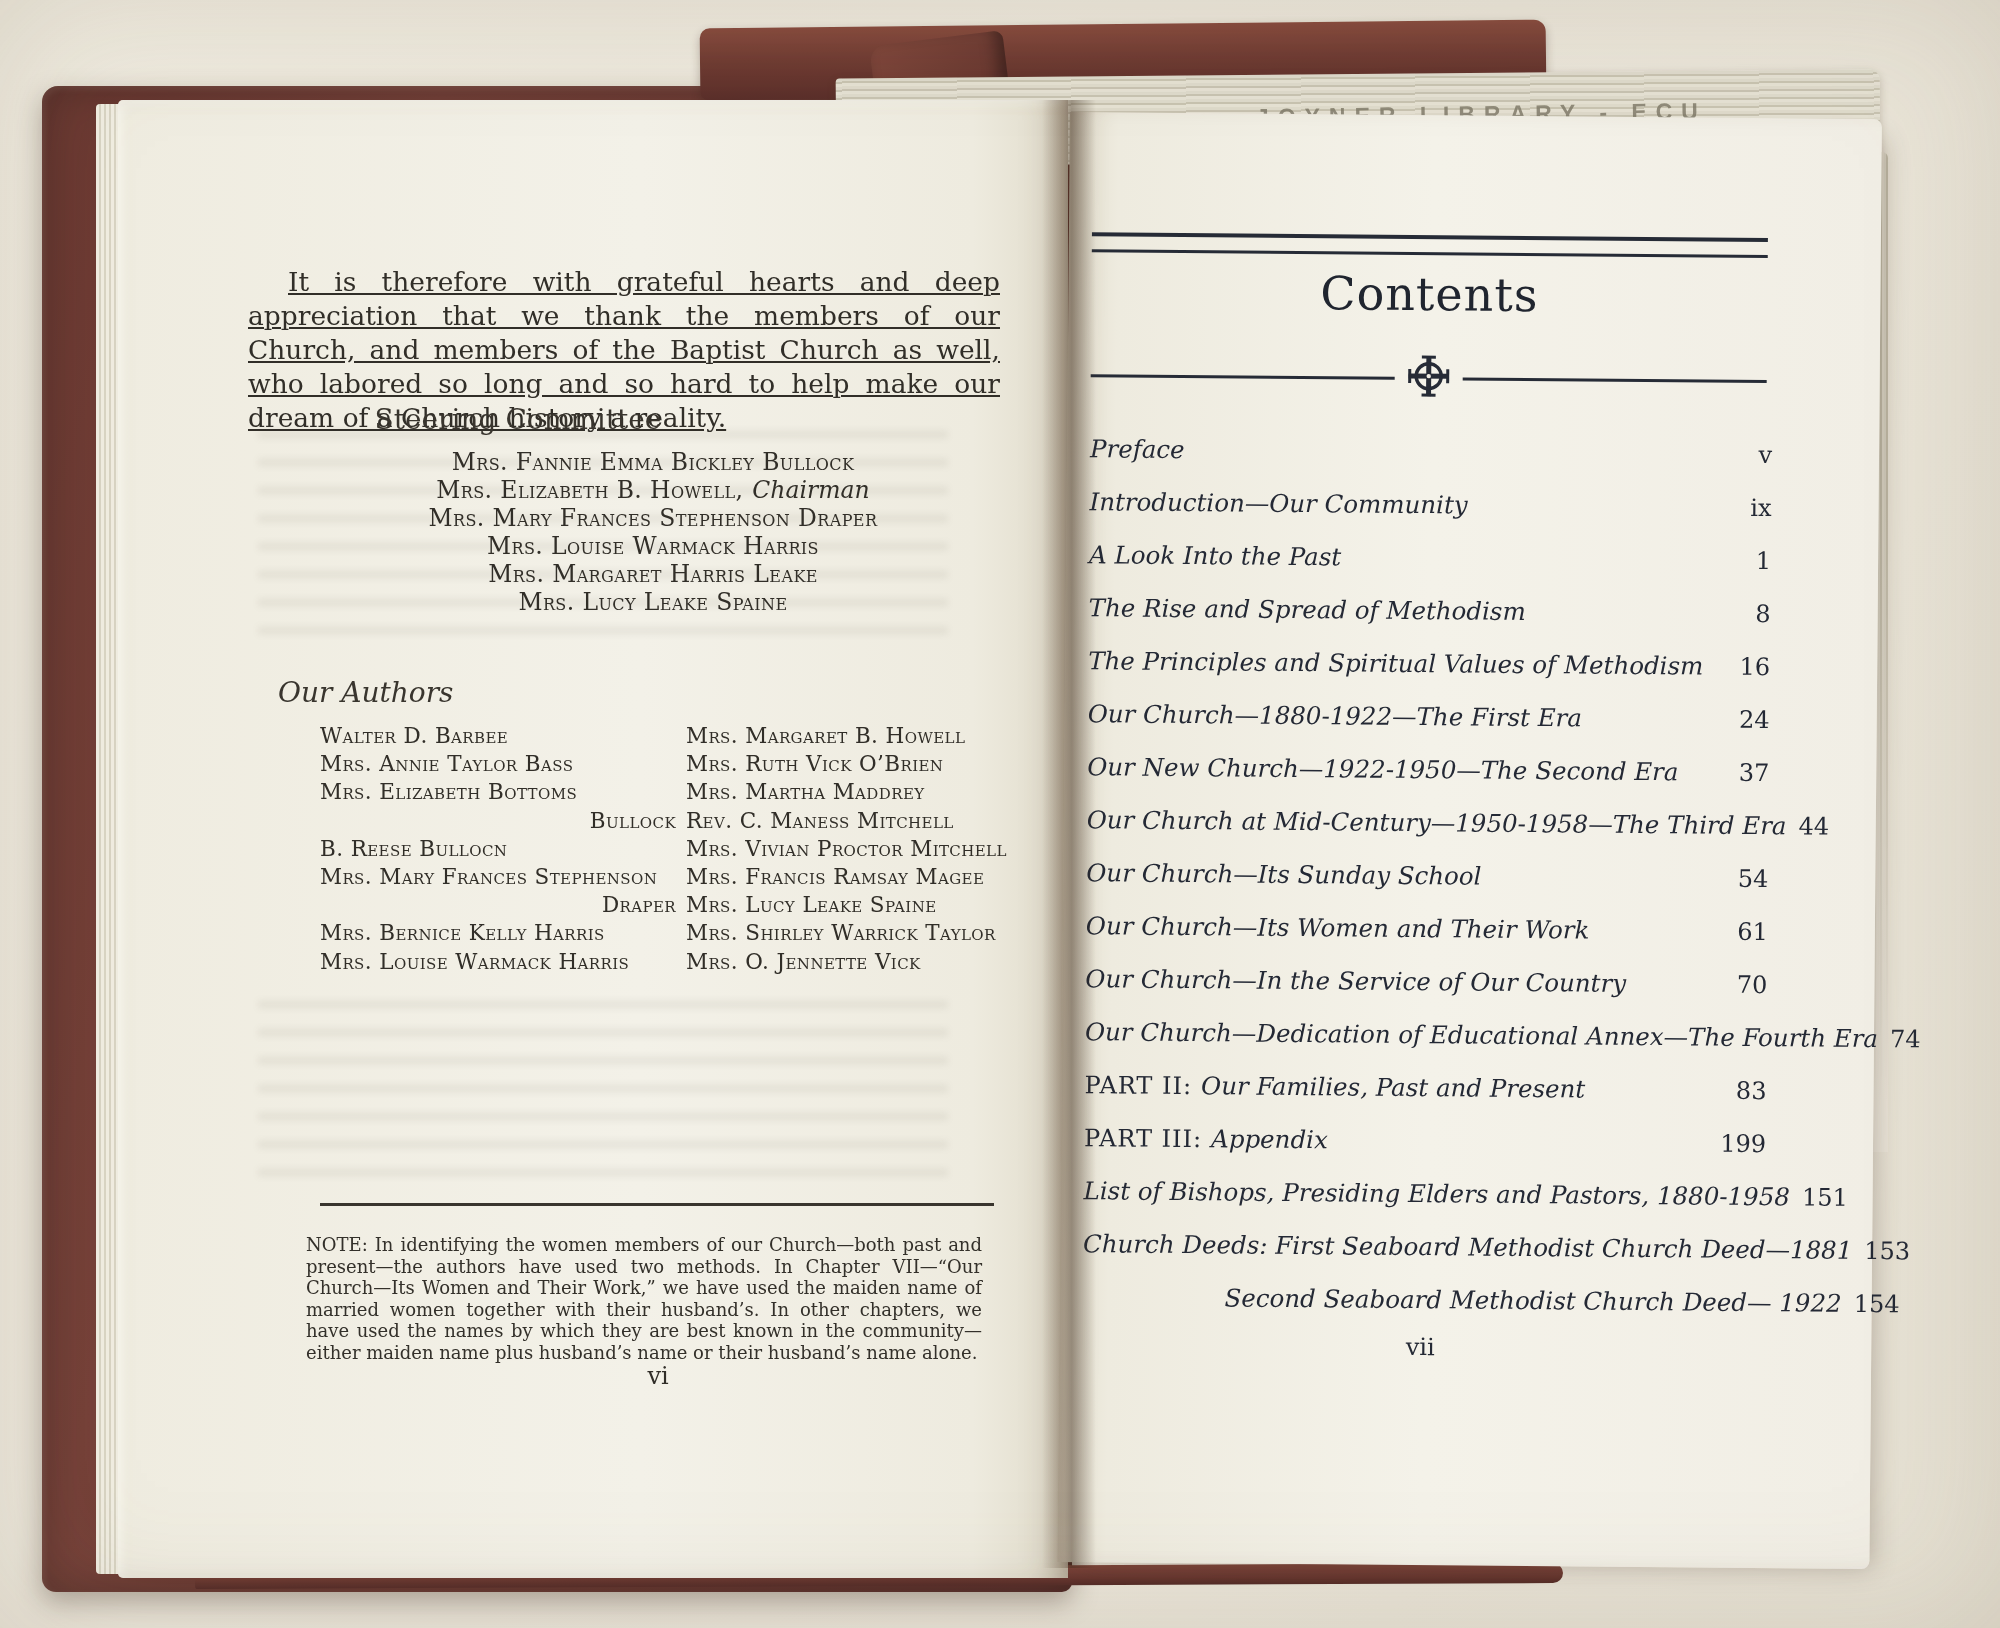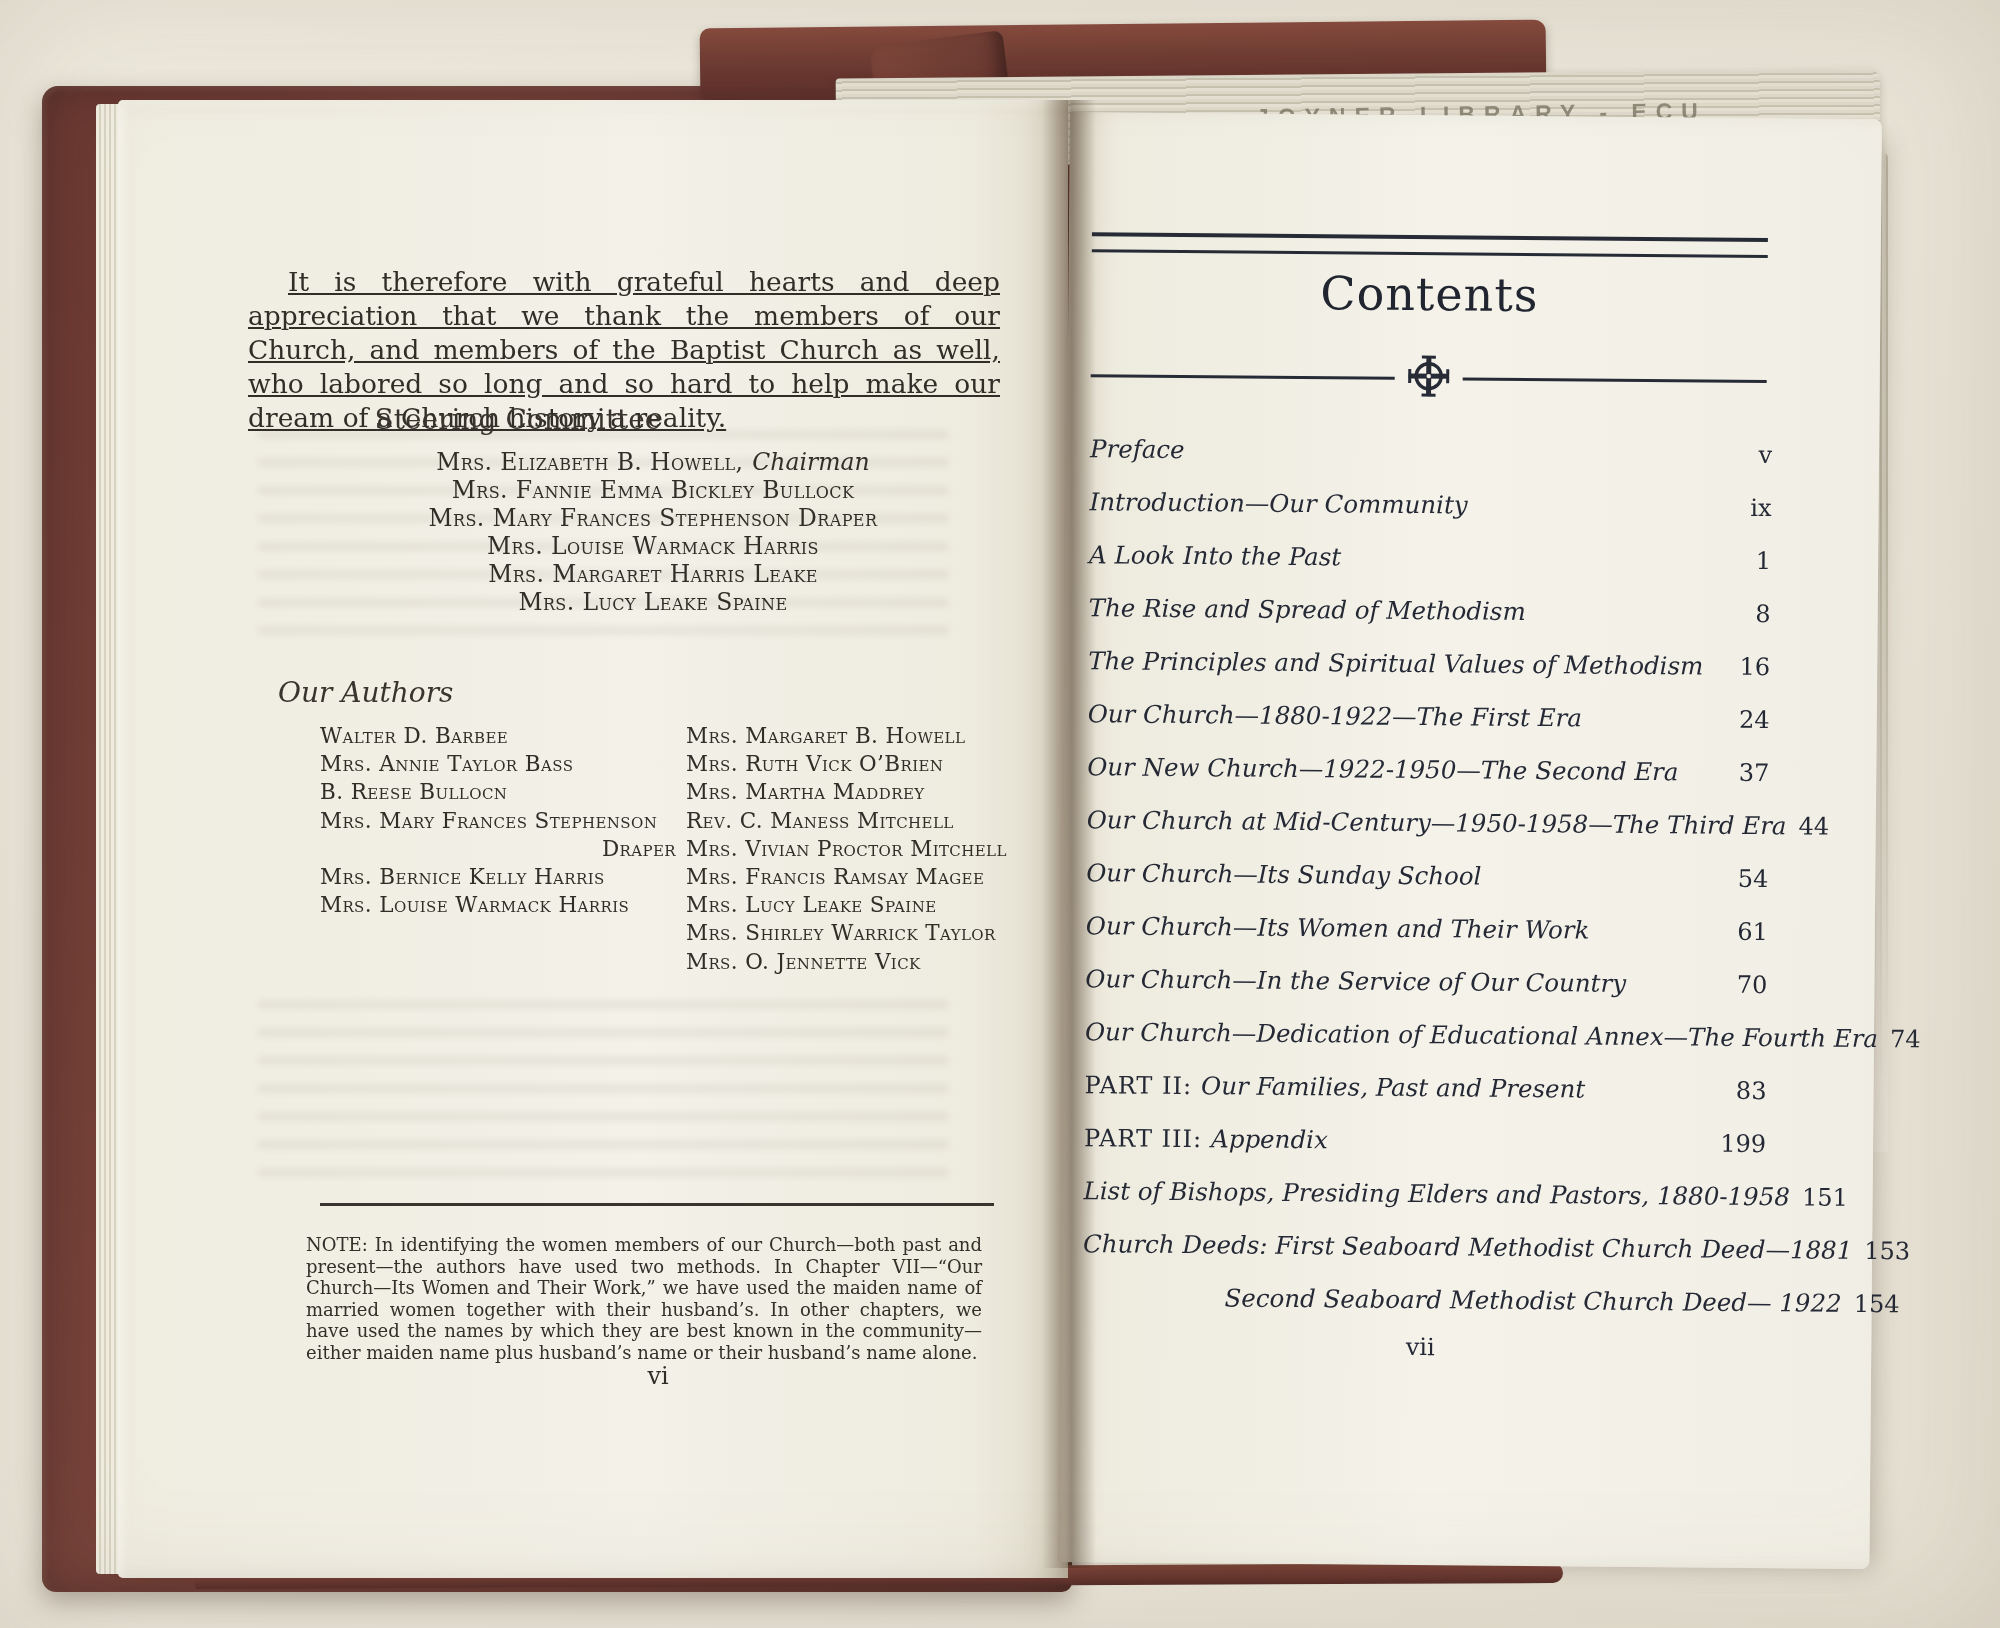--- a/index.html
+++ b/index.html
@@ -178,33 +178,34 @@
 
   <div class="page-left">
     <div class="ghost" style="left:140px; top:330px; width:690px; height:220px;"></div>
     <div class="ghost" style="left:140px; top:900px; width:690px; height:190px;"></div>
 
     <p class="ack">It is therefore with grateful hearts and deep appreciation that we thank the members of our Church, and members of the Baptist Church as well, who labored so long and so hard to help make our dream of a Church history a reality.</p>
 
     <div class="steer-head">Steering Committee</div>
 
     <div class="committee">
+      <div><span class="sc">Mrs. Fannie Emma Bickley Bullock</span></div>
       <div><span class="sc">Mrs. Elizabeth B. Howell,</span><span class="role">Chairman</span></div>
-      <div><span class="sc">Mrs. Fannie Emma Bickley Bullock</span></div>
       <div><span class="sc">Mrs. Mary Frances Stephenson Draper</span></div>
       <div><span class="sc">Mrs. Louise Warmack Harris</span></div>
       <div><span class="sc">Mrs. Margaret Harris Leake</span></div>
       <div><span class="sc">Mrs. Lucy Leake Spaine</span></div>
     </div>
 
     <div class="authors-head">Our Authors</div>
 
     <div class="authors-col left">
       <div class="author"><span class="sc">Walter D. Barbee</span></div>
       <div class="author"><span class="sc">Mrs. Annie Taylor Bass</span></div>
+      <div class="author"><span class="sc">Mrs. Elizabeth Bottoms</span><span class="wrap sc">Bullock</span></div>
       <div class="author"><span class="sc">B. Reese Bullocn</span></div>
       <div class="author"><span class="sc">Mrs. Mary Frances Stephenson</span><span class="wrap sc">Draper</span></div>
       <div class="author"><span class="sc">Mrs. Bernice Kelly Harris</span></div>
       <div class="author"><span class="sc">Mrs. Louise Warmack Harris</span></div>
     </div>
 
     <div class="authors-col right">
       <div class="author"><span class="sc">Mrs. Margaret B. Howell</span></div>
       <div class="author"><span class="sc">Mrs. Ruth Vick O’Brien</span></div>
       <div class="author"><span class="sc">Mrs. Martha Maddrey</span></div>

